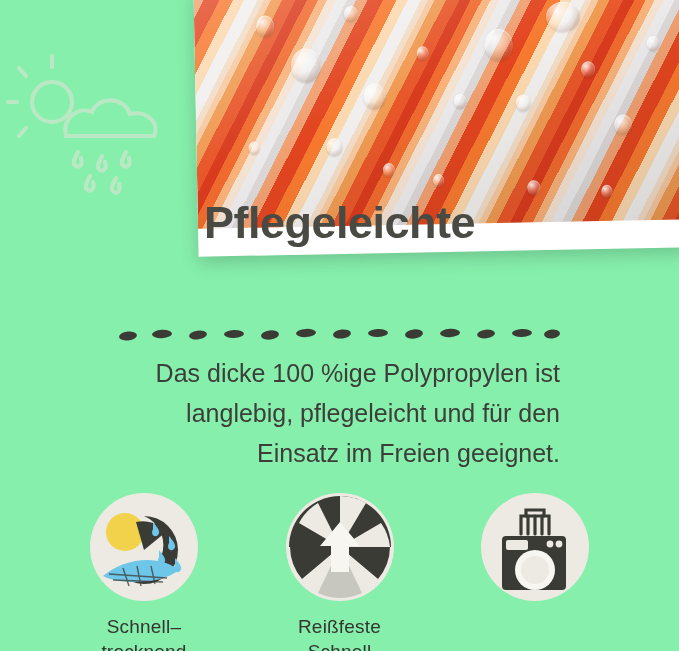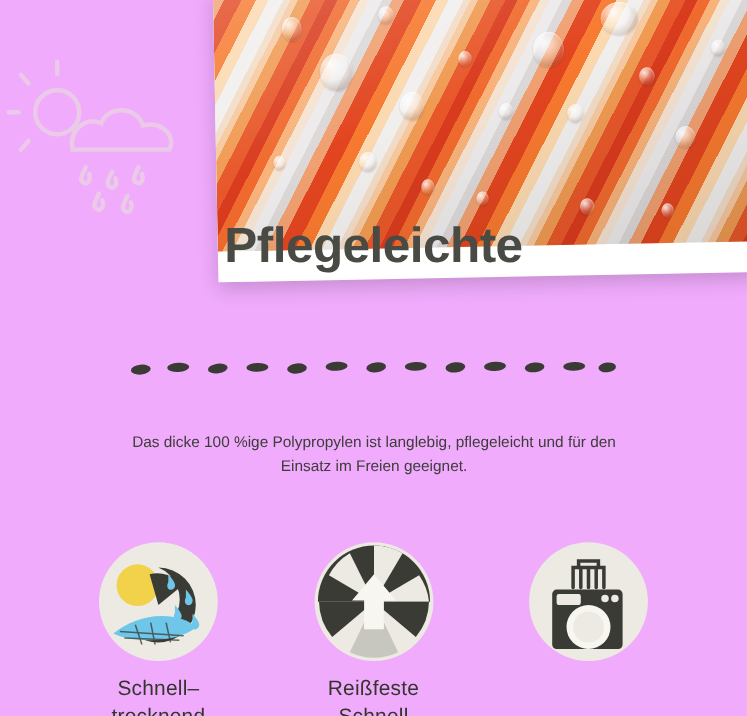--- a/index.html
+++ b/index.html
@@ -8,21 +8,21 @@
     background: #ffffff;
   }
   body {
     font-family: "Liberation Sans", sans-serif;
   }
   .page {
     position: relative;
     width: 679px;
     height: 651px;
     overflow: hidden;
-    background: #f0abfc;
+    background: #86efac;
   }
 
   
   .watermark {
     position: absolute;
     left: 6px;
     top: 40px;
     width: 190px;
     height: 160px;
     opacity: 0.55;
@@ -109,24 +109,24 @@
     top: 322px;
     width: 444px;
     height: 26px;
   }
 
   
   .body-copy {
     position: absolute;
     left: 120px;
     width: 440px;
-    top: 390px;
-    text-align: center;
+    top: 353px;
+    text-align: right;
     color: #3d3d3a;
-    font-size: 14px;
+    font-size: 25px;
     line-height: 1.6;
   }
 
   
   .features {
     position: absolute;
     left: 54px;
     right: 54px;
     top: 492px;
     display: flex;

